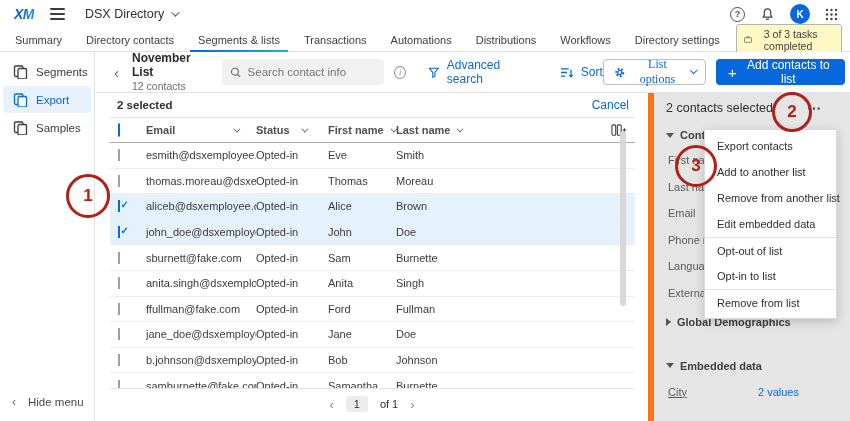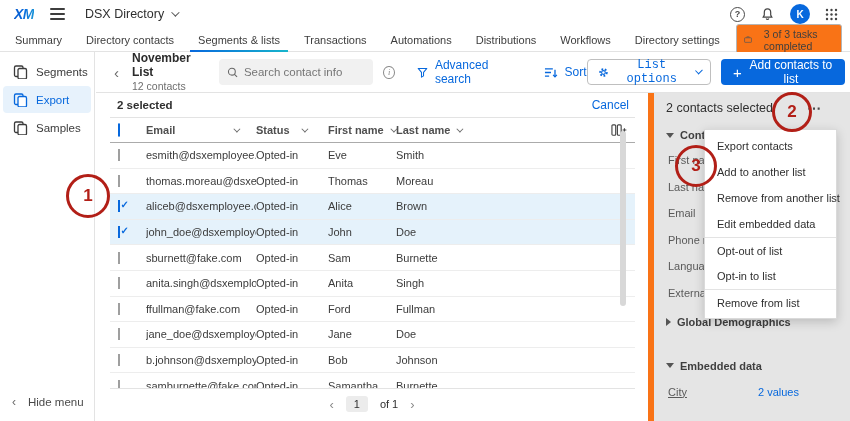--- a/index.html
+++ b/index.html
@@ -16,21 +16,21 @@
   .dir-name { margin-left:20px; font-size:12.5px; color:#2f2f2f; display:flex; align-items:center; gap:7px; }
   .chev { width:6px; height:6px; border-right:1.4px solid #555; border-bottom:1.4px solid #555; transform:rotate(45deg) translateY(-2px); display:inline-block; }
   .top-icons { margin-left:auto; display:flex; align-items:center; gap:15px; }
   .help-icon { width:15px; height:15px; border:1.4px solid #4a4a4a; border-radius:50%; font-size:9px; font-weight:bold; color:#4a4a4a; display:flex; align-items:center; justify-content:center; }
   .avatar { width:20px; height:20px; border-radius:50%; background:#0768dd; color:#fff; font-size:10px; font-weight:bold; display:flex; align-items:center; justify-content:center; }
 
   
   .tabbar { position:absolute; top:28px; left:0; right:0; height:24px; border-bottom:1px solid #e3e3e3; display:flex; align-items:center; padding-left:7px; gap:8px; background:#fff; }
   .tab { position:relative; height:24px; display:flex; align-items:center; padding:0 8px; font-size:11px; color:#3d3d3d; cursor:pointer; white-space:nowrap; }
   .tab.active::after { content:""; position:absolute; left:0; right:0; bottom:-1px; height:3px; background:linear-gradient(90deg,#0768dd,#18b5cc); }
-  .tasks-badge { margin-left:auto; margin-right:8px; display:flex; align-items:center; gap:12px; border:1px solid #b5b5b5; border-radius:3px; padding:2.5px 7px; font-size:10.5px; color:#3f3f3f; background:#f97316; }
+  .tasks-badge { margin-left:auto; margin-right:8px; display:flex; align-items:center; gap:12px; border:1px solid #b5b5b5; border-radius:3px; padding:2.5px 7px; font-size:10.5px; color:#3f3f3f; background:#fef9c3; }
 
   
   .sidebar { position:absolute; top:52px; left:0; width:95px; bottom:0; border-right:1px solid #e3e3e3; padding-top:5px; background:#fff; }
   .side-item { height:27px; margin:1px 3px; display:flex; align-items:center; gap:8px; padding-left:10px; border-radius:4px; font-size:11.5px; color:#3b3b3b; cursor:pointer; }
   .side-item svg { flex:none; }
   .side-item.active { background:#e7f2fc; color:#0768dd; }
   .hide-menu { position:absolute; bottom:12px; left:12px; display:flex; align-items:center; gap:12px; font-size:11.5px; color:#4a4a4a; cursor:pointer; }
   .lt { color:#6a6a6a; font-size:12px; }
 
   
@@ -38,21 +38,21 @@
   .back { font-size:15px; color:#6a6a6a; cursor:pointer; }
   .list-title { margin-left:13px; line-height:1.15; }
   .list-title .name { font-size:12px; font-weight:bold; color:#2b2b2b; }
   .list-title .count { font-size:10.5px; color:#6e6e6e; }
   .search-box { margin-left:15px; width:178px; height:26px; background:#f1f1f1; border-radius:4px; display:flex; align-items:center; padding:0 8px; gap:6px; }
   .search-box input { border:0; background:transparent; outline:none; font-size:11.5px; width:100%; font-family:"Liberation Sans",sans-serif; color:#333; }
   .search-box input::placeholder { color:#767676; }
   .info-icon { margin-left:10px; width:13px; height:13px; border:1.2px solid #8a8a8a; border-radius:50%; color:#8a8a8a; font-size:8.5px; font-style:italic; font-family:"Liberation Serif",serif; display:flex; align-items:center; justify-content:center; }
   .tool-link { display:flex; align-items:center; gap:7px; font-size:12px; color:#0768dd; cursor:pointer; }
   .adv { margin-left:22px; } .sort { margin-left:30px; }
-  .btn-outline { margin-left:auto; height:26px; display:flex; align-items:center; gap:7px; border:1px solid #bfbfbf; border-radius:4px; background:#fff; color:#0768dd; font-size:12px; padding:0 10px; cursor:pointer; font-family:Liberation Mono, monospace; }
+  .btn-outline { margin-left:auto; height:26px; display:flex; align-items:center; gap:7px; border:1px solid #bfbfbf; border-radius:4px; background:#fff; color:#0768dd; font-size:12px; padding:0 10px; cursor:pointer; font-family:Liberation Serif, serif; }
   .btn-outline .chev { border-color:#0768dd; }
   .btn-primary { margin:0 0 0 10px; height:26px; display:flex; align-items:center; gap:7px; border:0; border-radius:4px; background:#0768dd; color:#fff; font-size:12px; padding:0 12px; cursor:pointer; font-family:inherit; }
   .plus { font-size:15px; font-weight:400; line-height:1; }
 
   
   .content { position:absolute; top:92px; left:96px; right:0; bottom:0; border-top:1px solid #e3e3e3; background:#fff; }
   .main { position:absolute; left:0; top:0; width:552px; bottom:0; }
   .table { margin-left:14px; width:525px; }
   .sel-bar { height:25px; display:flex; align-items:center; border-bottom:1px solid #e3e3e3; font-size:11.5px; font-weight:bold; color:#2f2f2f; padding:0 6px 0 7px; }
   .cancel { margin-left:auto; font-weight:normal; font-size:12px; color:#0768dd; cursor:pointer; }

